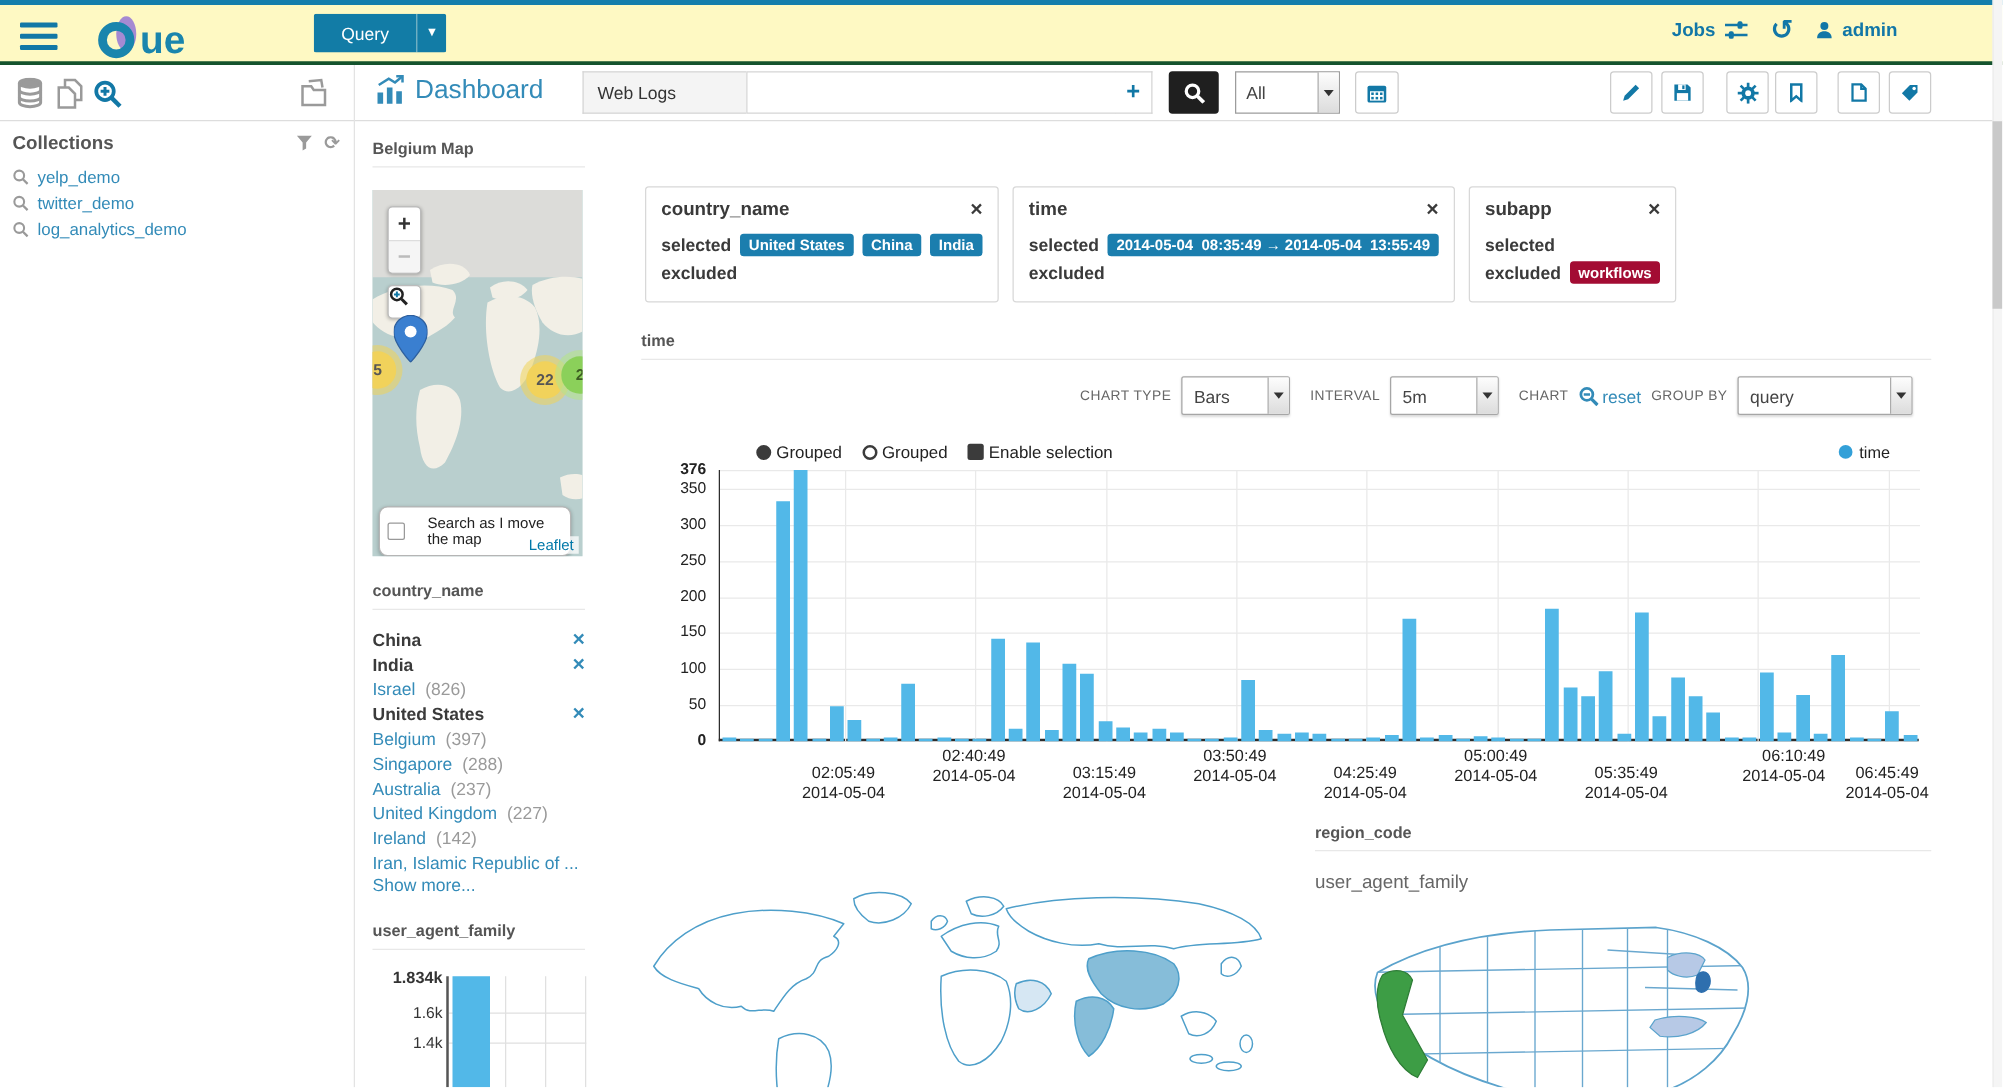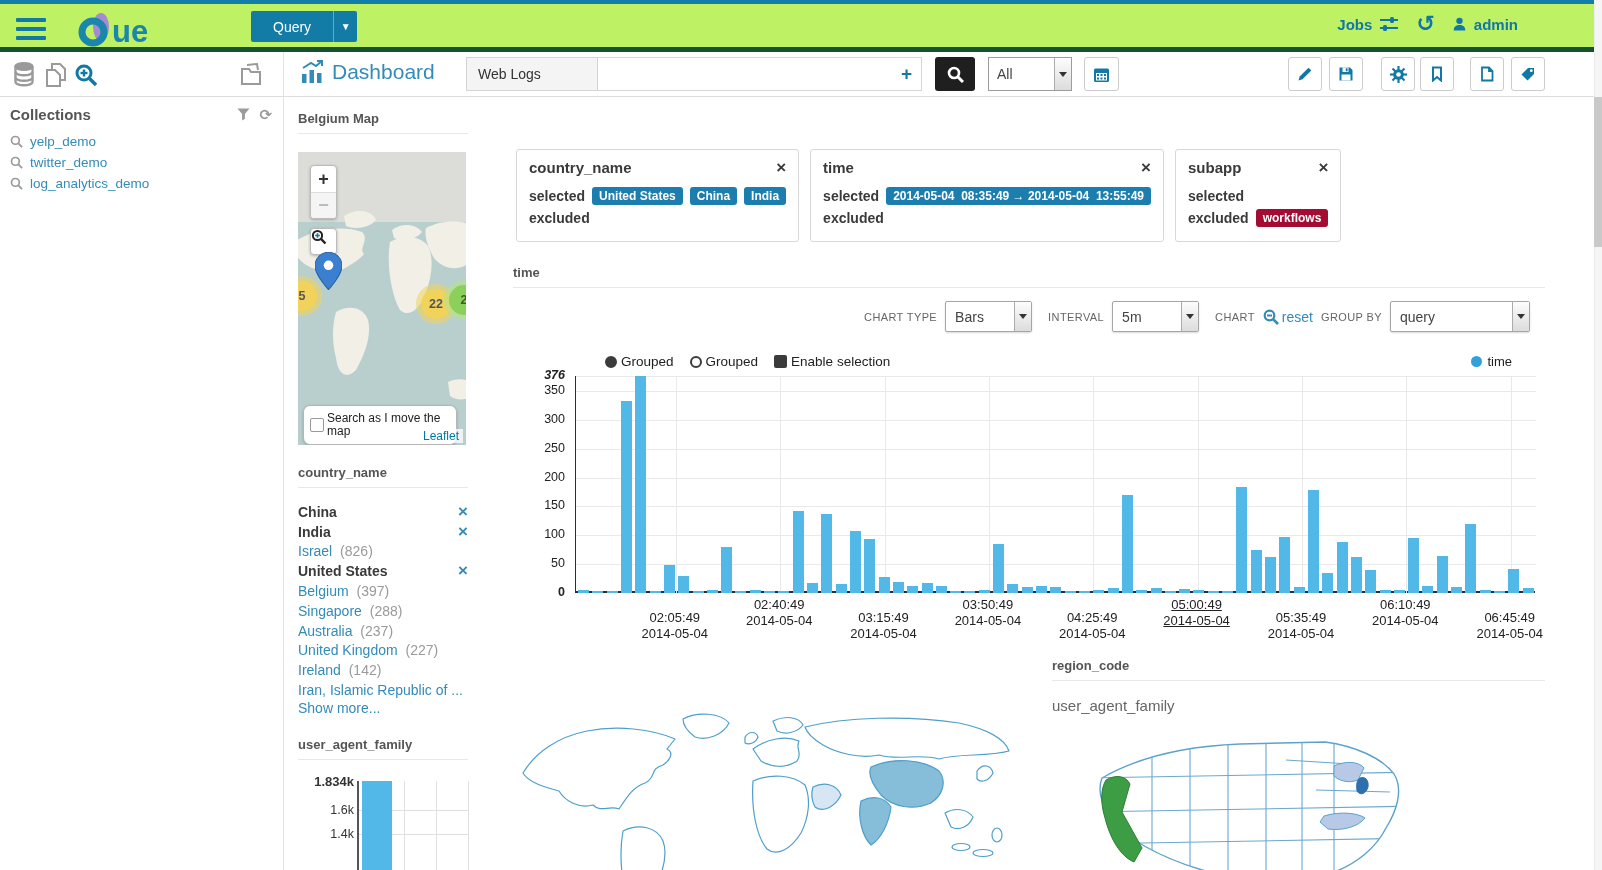--- a/index.html
+++ b/index.html
@@ -7,21 +7,21 @@
   --tag-blue:#1b7eae; --tag-red:#a30c33; --brand-strip:#147eab;
 }
 *{box-sizing:border-box;margin:0;padding:0}
 html,body{width:1602px;height:870px;overflow:hidden;background:#fff;
   font-family:"Liberation Sans","DejaVu Sans",sans-serif;color:#333}
 #app{position:relative;width:1602px;height:870px;overflow:hidden;background:#fff}
 .abs{position:absolute}
 
 
 #topstrip{left:0;top:0;width:1602px;height:4px;background:var(--brand-strip)}
-#navbar{left:0;top:4px;width:1602px;height:48px;background:#bef264;border-bottom:5px solid #14532d}
+#navbar{left:0;top:4px;width:1602px;height:48px;background:#fef9c3;border-bottom:3px solid #14532d}
 #hamburger{left:16px;top:14px;width:30px;height:22px;cursor:pointer}
 #hamburger span{display:block;width:30px;height:4px;background:#1278a6;border-radius:1px;margin-bottom:5px}
 #logo{left:76px;top:7px}
 #query-btn{left:251px;top:7px;height:31px;display:flex;border-radius:2px;overflow:hidden;cursor:pointer}
 #query-btn .qmain{background:#127ca6;color:#fff;font-size:14px;display:flex;align-items:center;padding:0 22px}
 #query-btn .qcaret{background:#127ca6;border-left:1px solid rgba(255,255,255,.35);width:24px;display:flex;align-items:center;justify-content:center;color:#fff;font-size:10px}
 #global-search{left:513px;top:7px;width:590px;height:31px;border:1px solid #ccc;border-radius:3px;padding:0 12px;font-size:14px;color:#333;outline:none;font-family:inherit}
 #global-search::placeholder{color:#bdbdbd}
 #nav-right{right:84px;top:10px;display:flex;align-items:center;gap:17px;color:var(--accent)}
 #nav-right .navlink{display:flex;align-items:center;gap:7px;font-weight:bold;font-size:15px;color:#1277a7;cursor:pointer}
@@ -61,21 +61,21 @@
 .lf-zoom{position:absolute;left:12px;top:13px;width:27px;border:1px solid #bbb;border-radius:4px;background:#fff;box-shadow:0 1px 3px rgba(0,0,0,.25);overflow:hidden}
 .lf-zoom .zi{height:26px;display:flex;align-items:center;justify-content:center;font-size:18px;font-weight:bold;color:#333;cursor:pointer}
 .lf-zoom .zo{height:26px;display:flex;align-items:center;justify-content:center;font-size:18px;font-weight:bold;color:#bbb;border-top:1px solid #ddd;background:#f5f5f5;cursor:pointer}
 #lf-magbtn{position:absolute;left:12px;top:76px;width:27px;height:27px;background:#fff;border:1px solid #bbb;border-radius:4px;box-shadow:0 1px 3px rgba(0,0,0,.25);display:flex;align-items:center;justify-content:center;color:#222;cursor:pointer}
 .cluster{position:absolute;width:40px;height:40px;border-radius:50%;display:flex;align-items:center;justify-content:center;cursor:pointer}
 .cluster .inner{width:30px;height:30px;border-radius:50%;display:flex;align-items:center;justify-content:center;font-size:12.5px;font-weight:bold;color:#555}
 .cluster.yellow{background:rgba(241,211,87,.55)}.cluster.yellow .inner{background:#f1d25b}
 .cluster.green{background:rgba(181,226,140,.6)}.cluster.green .inner{background:#8bd05a;color:#3c5c22}
 #cl-5{left:-16px;top:124px}#cl-22{left:118px;top:132px}#cl-2{left:146px;top:128px}
 #map-pin{position:absolute;left:17px;top:100px;cursor:pointer}
-#map-search-box{position:absolute;left:5px;top:253px;width:154px;background:#fff;border:1px solid #b5b5b5;border-radius:7px;padding:6px 6px;display:flex;align-items:center;gap:3px;box-shadow:0 1px 3px rgba(0,0,0,.2)}
+#map-search-box{position:absolute;left:5px;top:253px;width:154px;background:#fff;border:1px solid #b5b5b5;border-radius:7px;padding:6px 6px;display:flex;align-items:center;gap:18px;box-shadow:0 1px 3px rgba(0,0,0,.2)}
 #map-search-box .cb{width:14px;height:14px;border:1px solid #999;border-radius:2px;background:#fff;flex:none;cursor:pointer}
 #map-search-box .lbl{font-size:12px;color:#222;line-height:13px}
 #leaflet-attr{position:absolute;right:3px;bottom:2px;font-size:12px;color:#0078A8;background:rgba(255,255,255,.75);padding:0 4px;cursor:pointer}
 
 #cn-title{left:298px;top:465px;width:170px}
 #facet-list{left:298px;top:502px;width:170px;font-size:14px}
 .facet-row{display:flex;align-items:center;justify-content:space-between;height:19.8px}
 .facet-row .flabel{color:var(--link);cursor:pointer;white-space:nowrap;overflow:hidden}
 .facet-row.selected .flabel{color:#3a3a3a;font-weight:bold;cursor:default}
 .facet-row .fcount{color:#9a9a9a;margin-left:4px}
@@ -565,21 +565,21 @@
     </div>
     <div id="time-ylabels">
         <div class="ytick b" style="top: 209px;">0</div>
         <div class="ytick" style="top: 180.1px;">50</div>
         <div class="ytick" style="top: 151.3px;">100</div>
         <div class="ytick" style="top: 122.4px;">150</div>
         <div class="ytick" style="top: 93.6px;">200</div>
         <div class="ytick" style="top: 64.7px;">250</div>
         <div class="ytick" style="top: 35.9px;">300</div>
         <div class="ytick" style="top: 7px;">350</div>
-        <div class="ytick b" style="top: -8px; font-style: italic;">376</div>
+        <div class="ytick b" style="top: -8px;">376</div>
       </div>
     <div id="time-plot">
       <div id="gridlines">
           <div class="hgrid" style="top: 188.1px;"></div>
           <div class="hgrid" style="top: 159.3px;"></div>
           <div class="hgrid" style="top: 130.4px;"></div>
           <div class="hgrid" style="top: 101.6px;"></div>
           <div class="hgrid" style="top: 72.7px;"></div>
           <div class="hgrid" style="top: 43.9px;"></div>
           <div class="hgrid" style="top: 15px;"></div>
@@ -678,29 +678,29 @@
           <div>2014-05-04</div>
         </div>
         <div class="xtick" style="left: 419.9px; top: 248px;">
           <div>03:50:49</div>
           <div>2014-05-04</div>
         </div>
         <div class="xtick" style="left: 524.2px; top: 261px;">
           <div>04:25:49</div>
           <div>2014-05-04</div>
         </div>
-        <div class="xtick" style="left: 628.6px; top: 248px; text-decoration: underline;">
+        <div class="xtick" style="left: 628.6px; top: 248px;">
           <div>05:00:49</div>
           <div>2014-05-04</div>
         </div>
         <div class="xtick" style="left: 733px; top: 261px;">
           <div>05:35:49</div>
           <div>2014-05-04</div>
         </div>
-        <div class="xtick" style="left: 837.3px; top: 248px;">
+        <div class="xtick" style="left: 837.3px; top: 248px; text-align: right;">
           <div>06:10:49</div>
           <div>2014-05-04</div>
         </div>
         <div class="xtick" style="left: 941.7px; top: 261px;">
           <div>06:45:49</div>
           <div>2014-05-04</div>
         </div>
       </div>
   </div>
 

